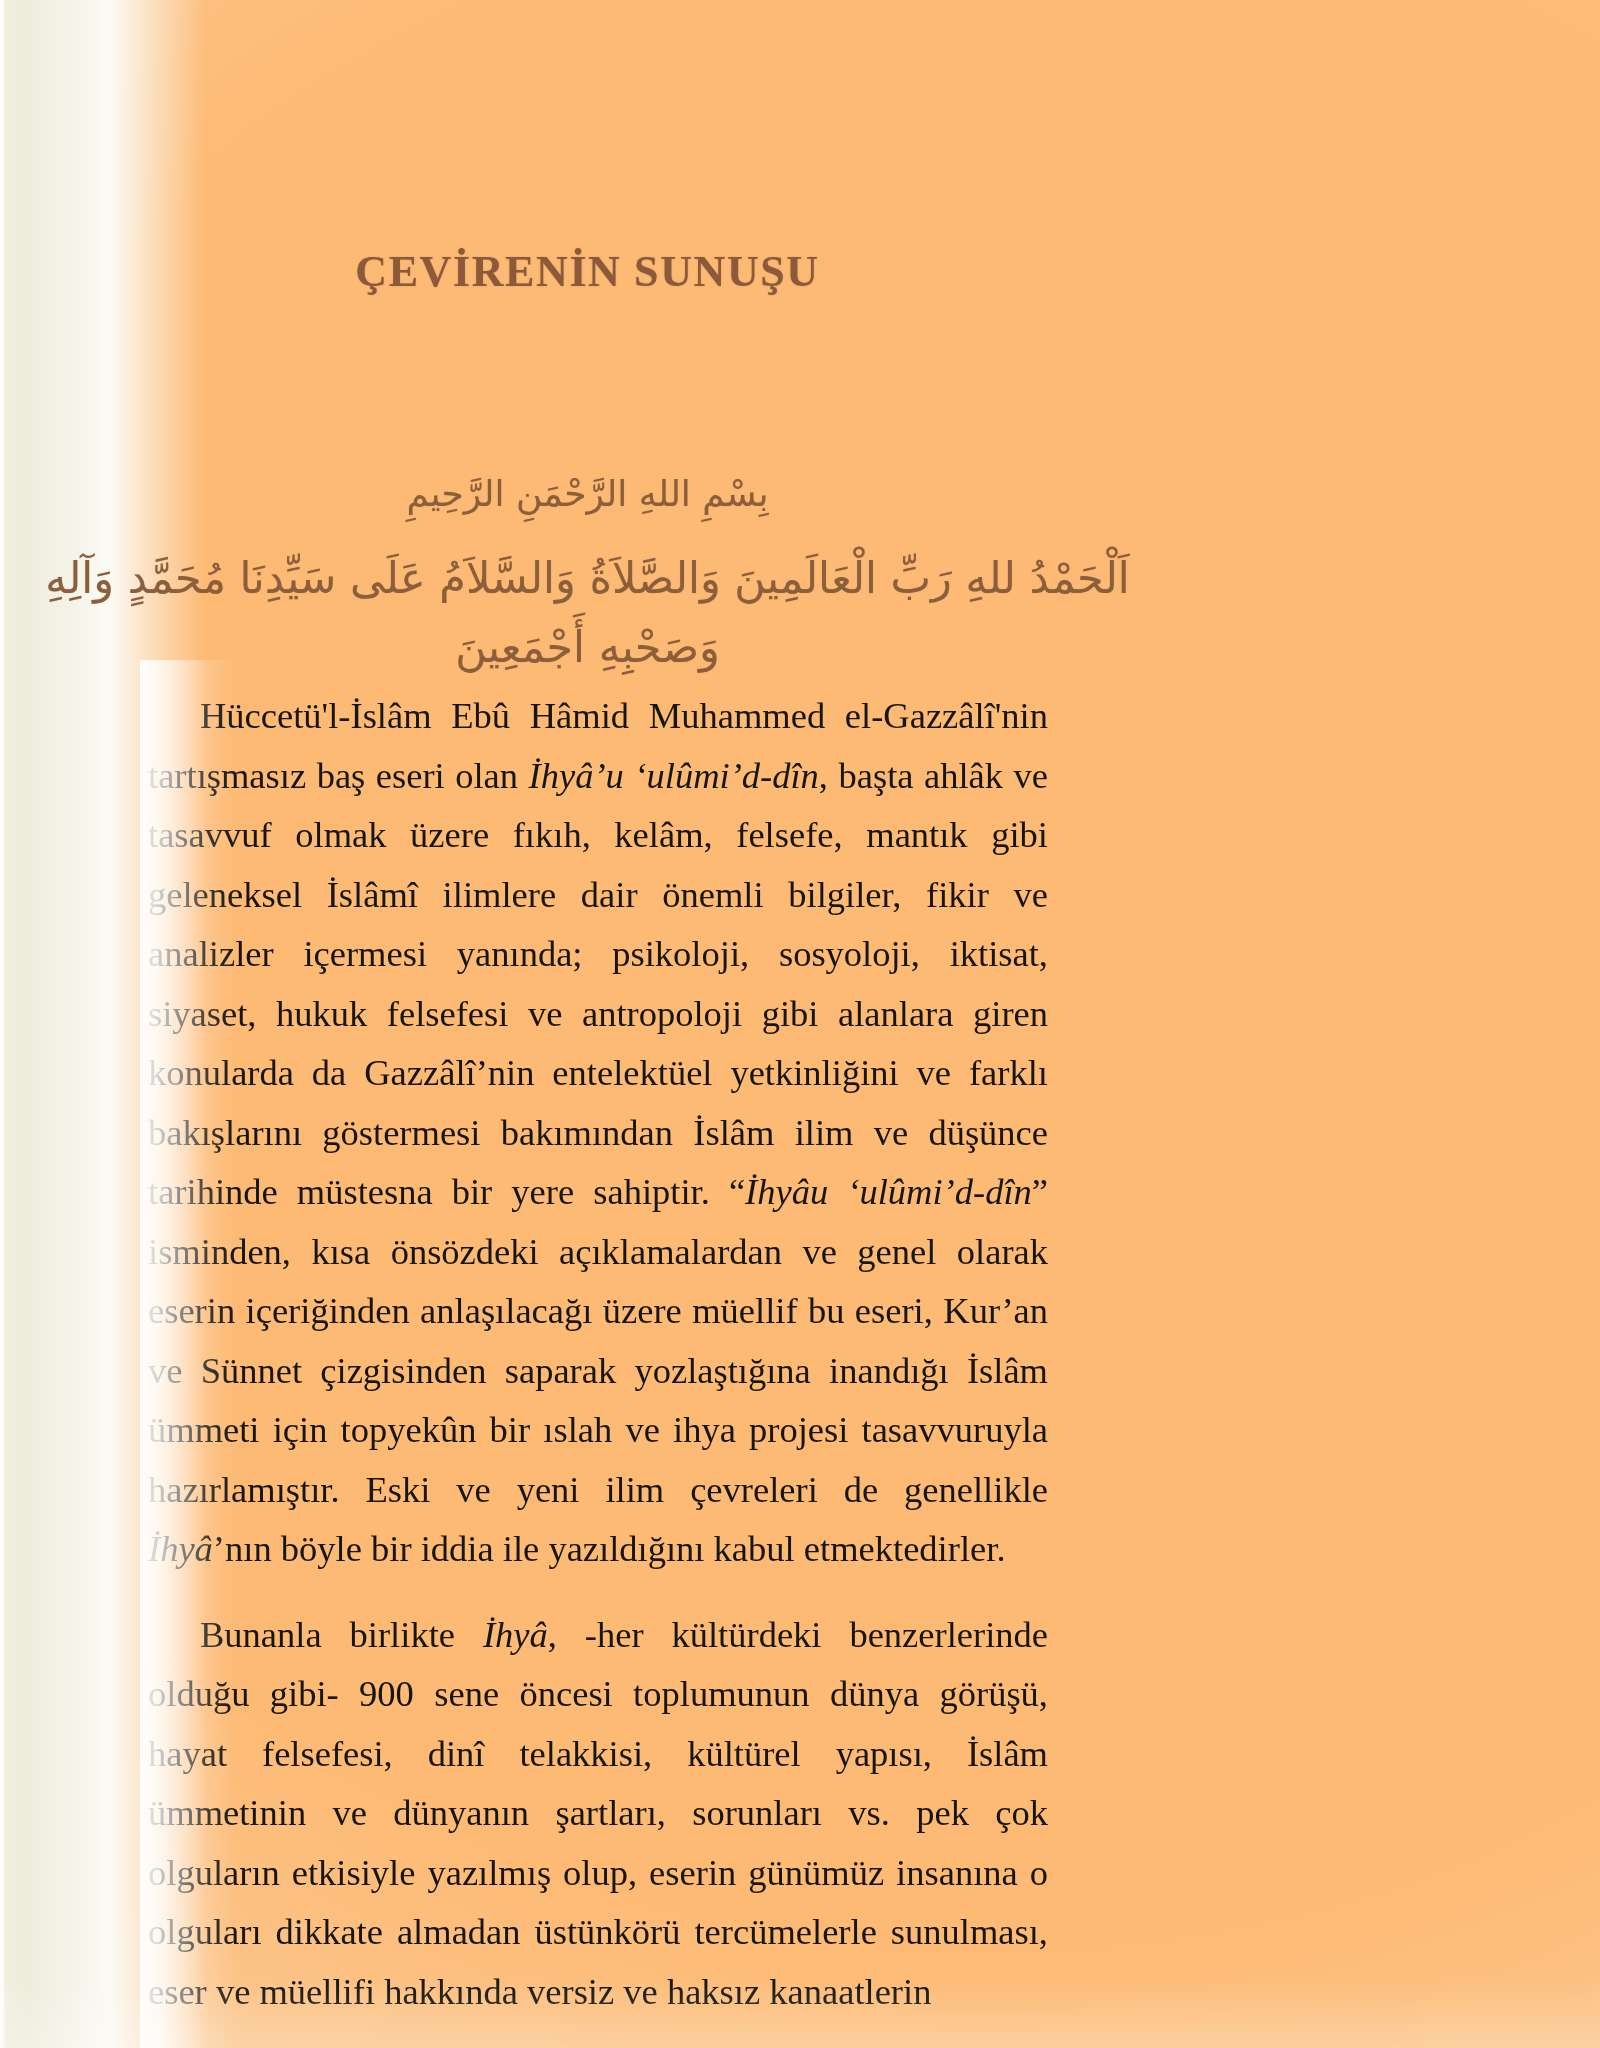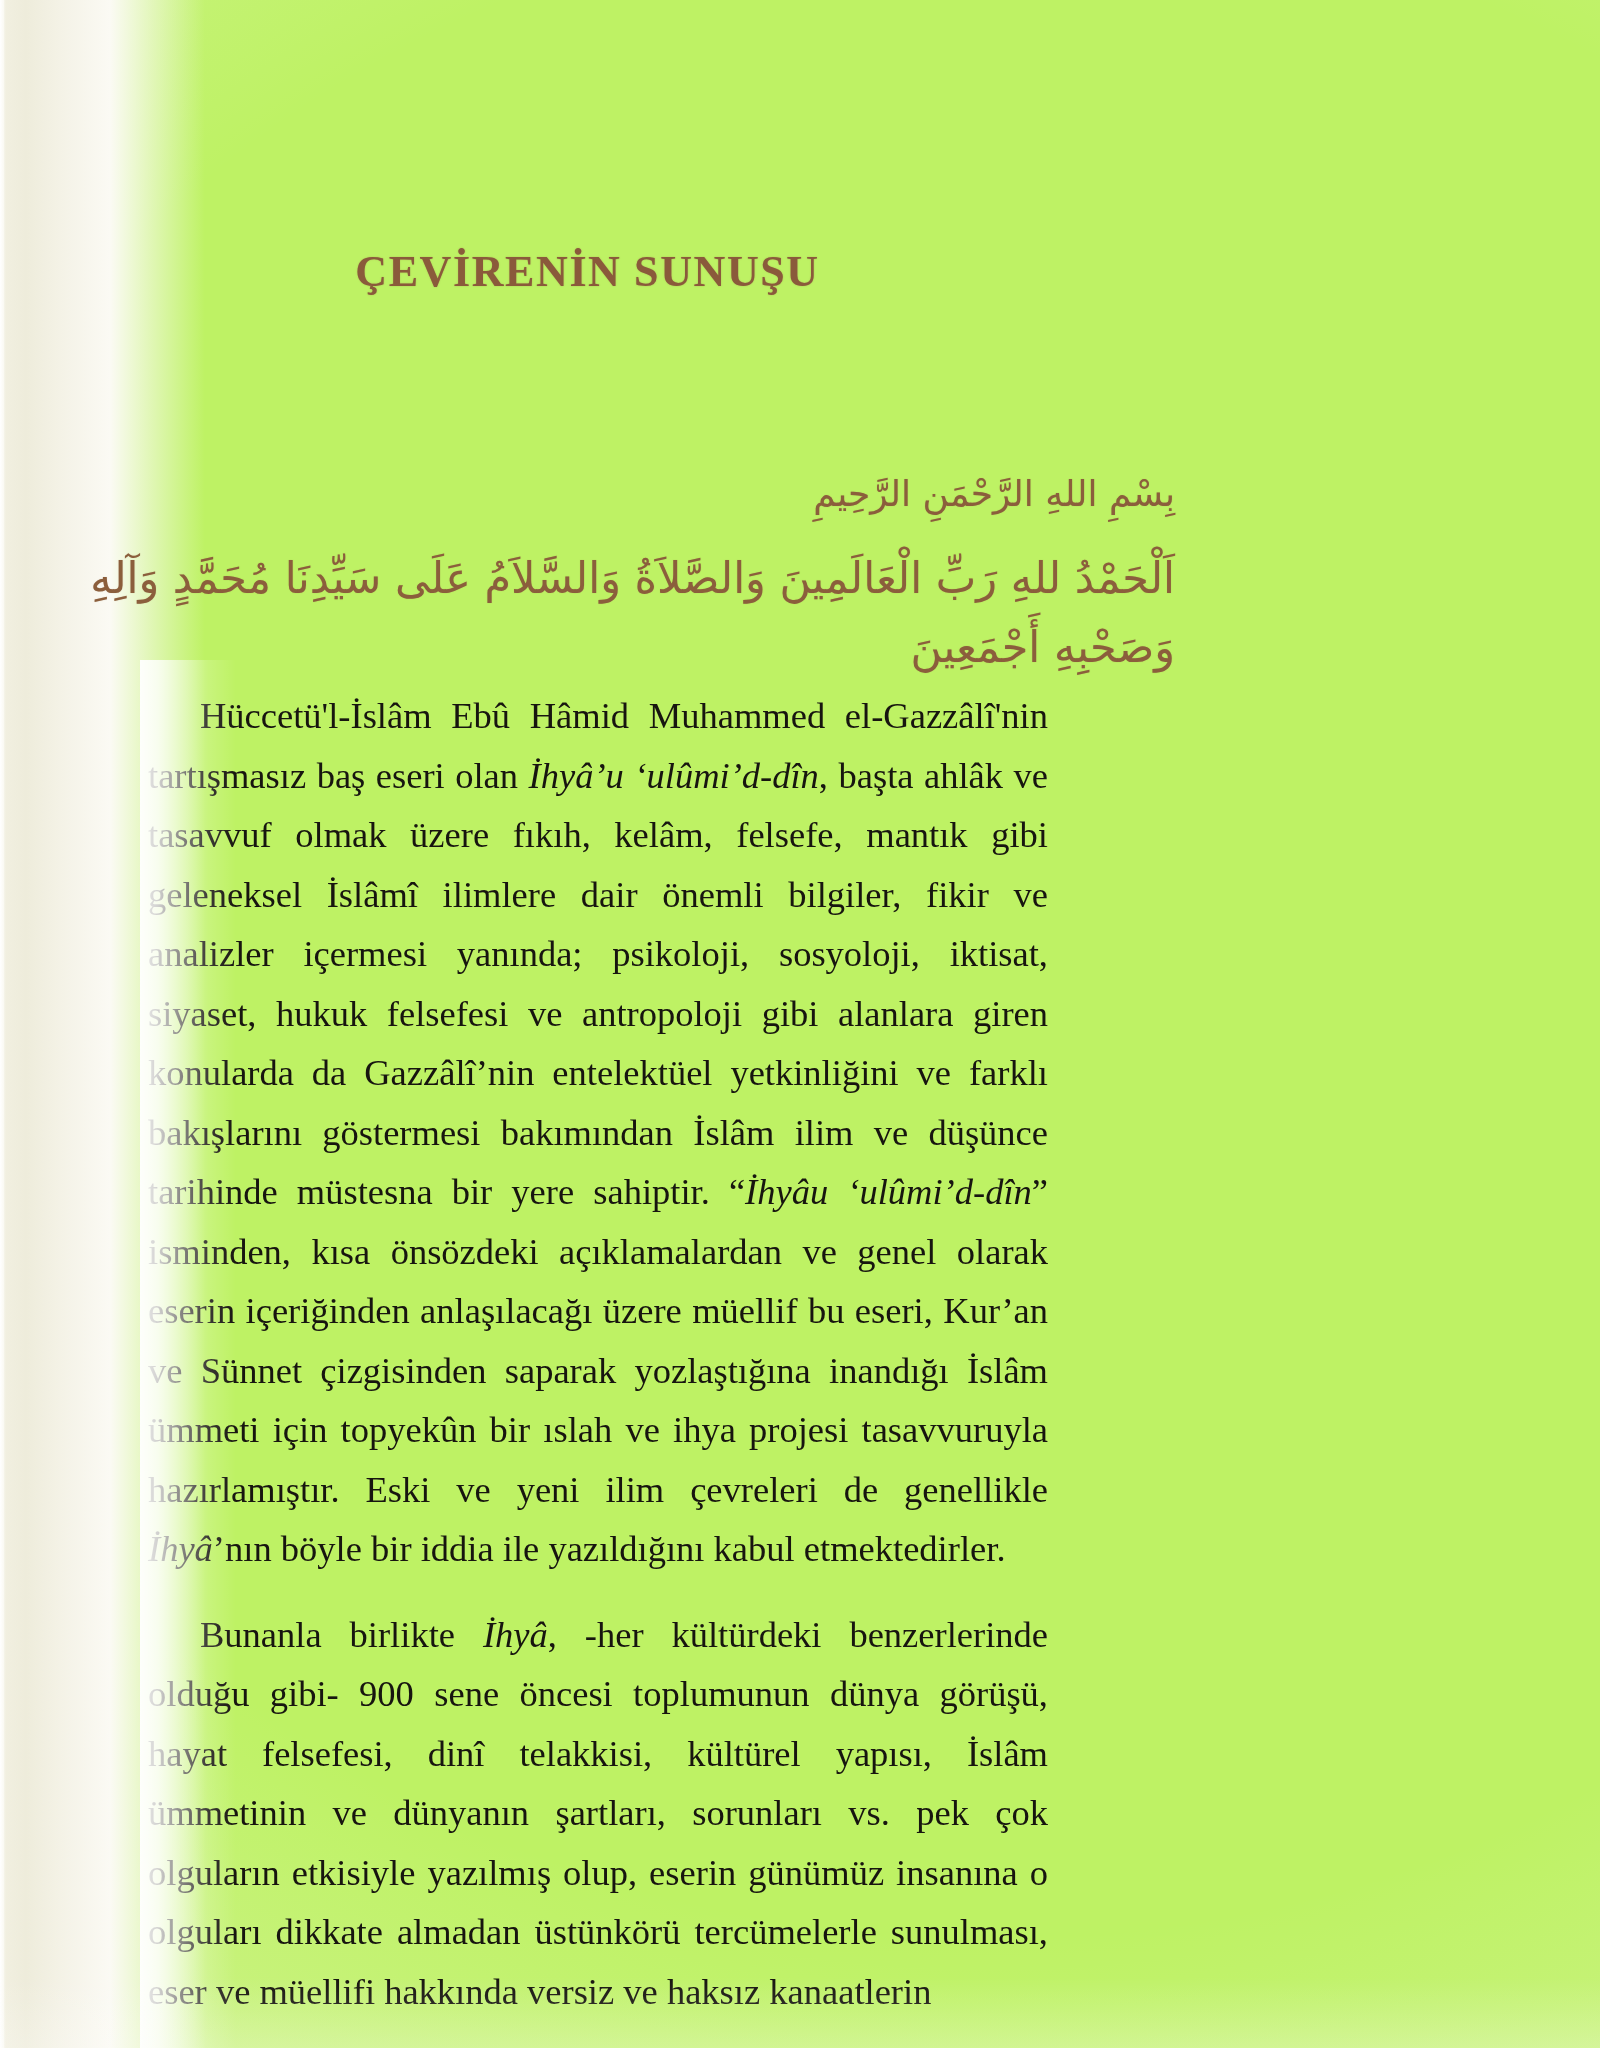--- a/index.html
+++ b/index.html
@@ -6,21 +6,21 @@
     margin: 0;
     padding: 0;
     background: #ffffff;
   }
 
   .page {
     position: relative;
     width: 1600px;
     height: 2048px;
     overflow: hidden;
-    background: #bef264;
+    background: #fdba74;
     font-family: "Liberation Serif", "DejaVu Serif", serif;
   }
 
   
   .paper-tone {
     position: absolute;
     inset: 0;
     background:
       radial-gradient(130% 90% at 62% 45%, rgba(255,255,255,0) 55%, rgba(246,244,238,0.55) 100%);
     pointer-events: none;
@@ -71,20 +71,21 @@
   }
 
   
   .arabic-block {
     position: absolute;
     left: 0;
     top: 466px;
     width: 1175px;
     color: #8b5e3c;
     direction: rtl;
+    text-align: center;
     font-family: "DejaVu Sans", sans-serif;
   }
 
   .arabic-line-1 {
     font-size: 36px;
     line-height: 1.55;
     letter-spacing: 0.5px;
     text-shadow: 0 0 1px rgba(139,94,60,0.35);
   }
 

